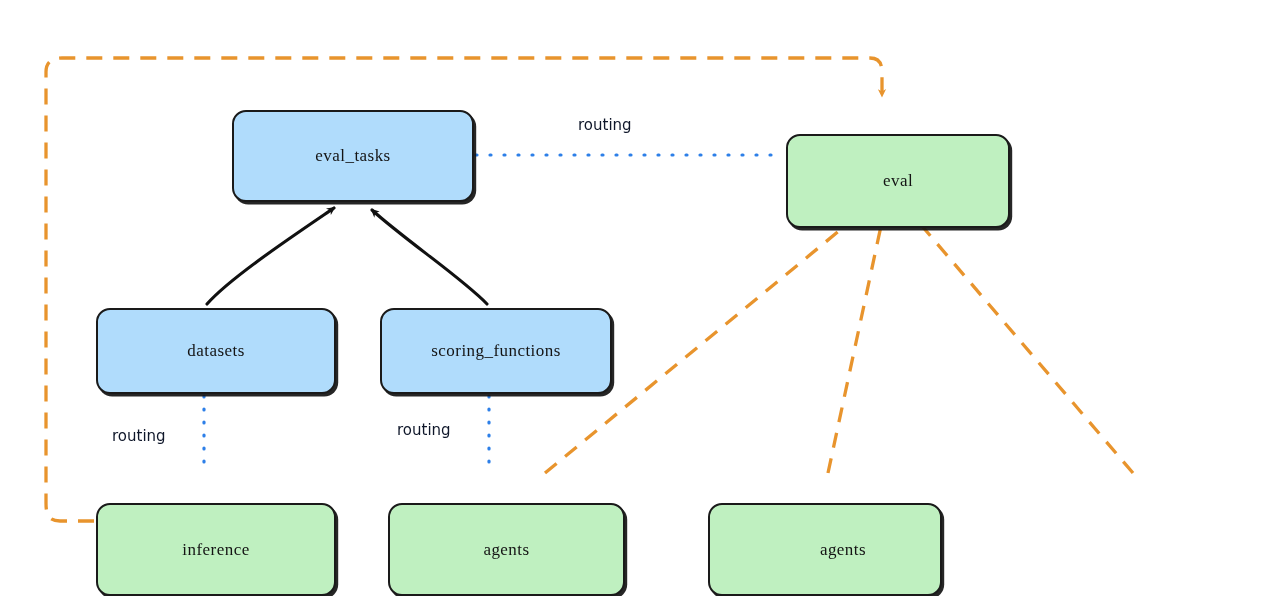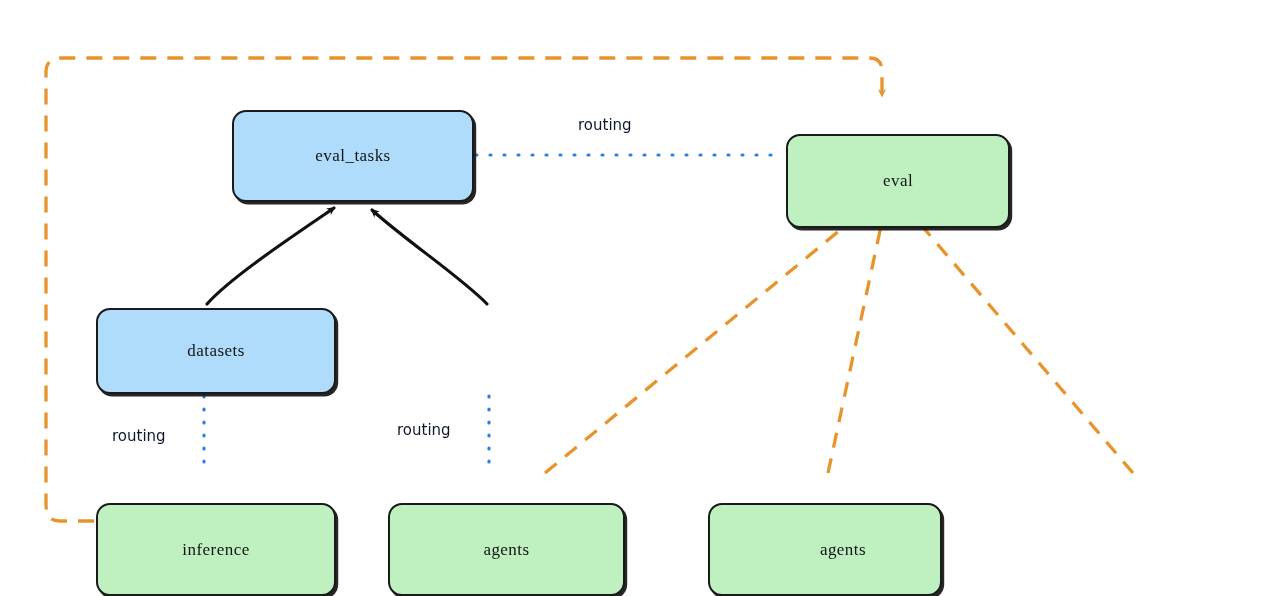--- a/index.html
+++ b/index.html
@@ -118,20 +118,23 @@
   </div>
 
   <div class="node node-green" style="left:786px; top:106px; width:224px; height:94px;">
     <span class="node-label">eval</span>
   </div>
 
   <div class="node node-blue" style="left:96px; top:308px; width:240px; height:86px;">
     <span class="node-label">datasets</span>
   </div>
 
+  <div class="node node-blue" style="left:380px; top:308px; width:232px; height:86px;">
+    <span class="node-label">scoring_functions</span>
+  </div>
 
   <div class="node node-green" style="left:96px; top:475px; width:240px; height:93px;">
     <span class="node-label">inference</span>
   </div>
 
   <div class="node node-green" style="left:388px; top:475px; width:237px; height:93px;">
     <span class="node-label">agents</span>
   </div>
 
   <div class="node node-green" style="left:708px; top:475px; width:234px; height:93px;padding-left:36px;">

